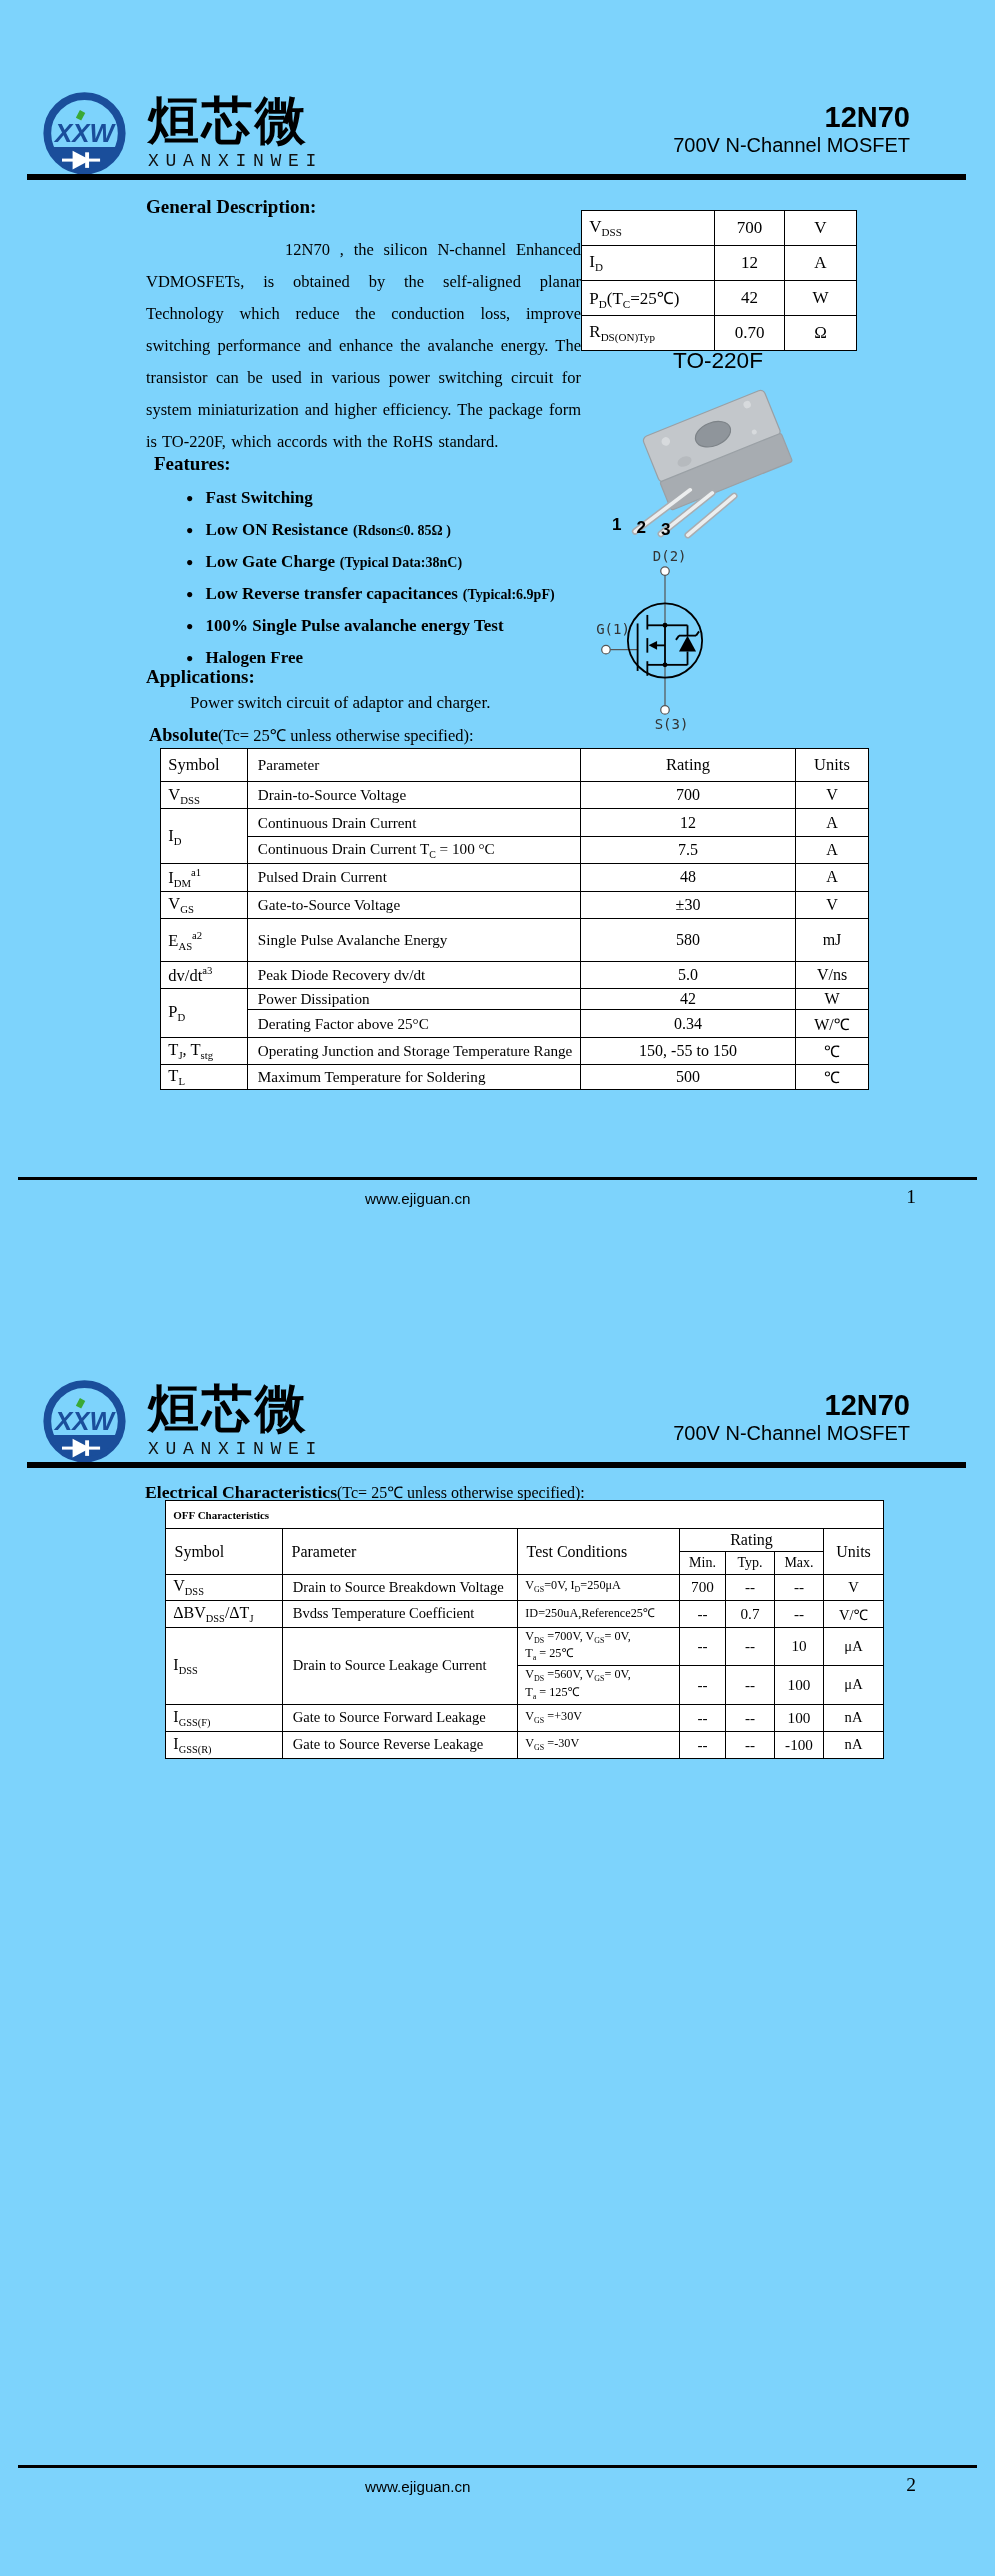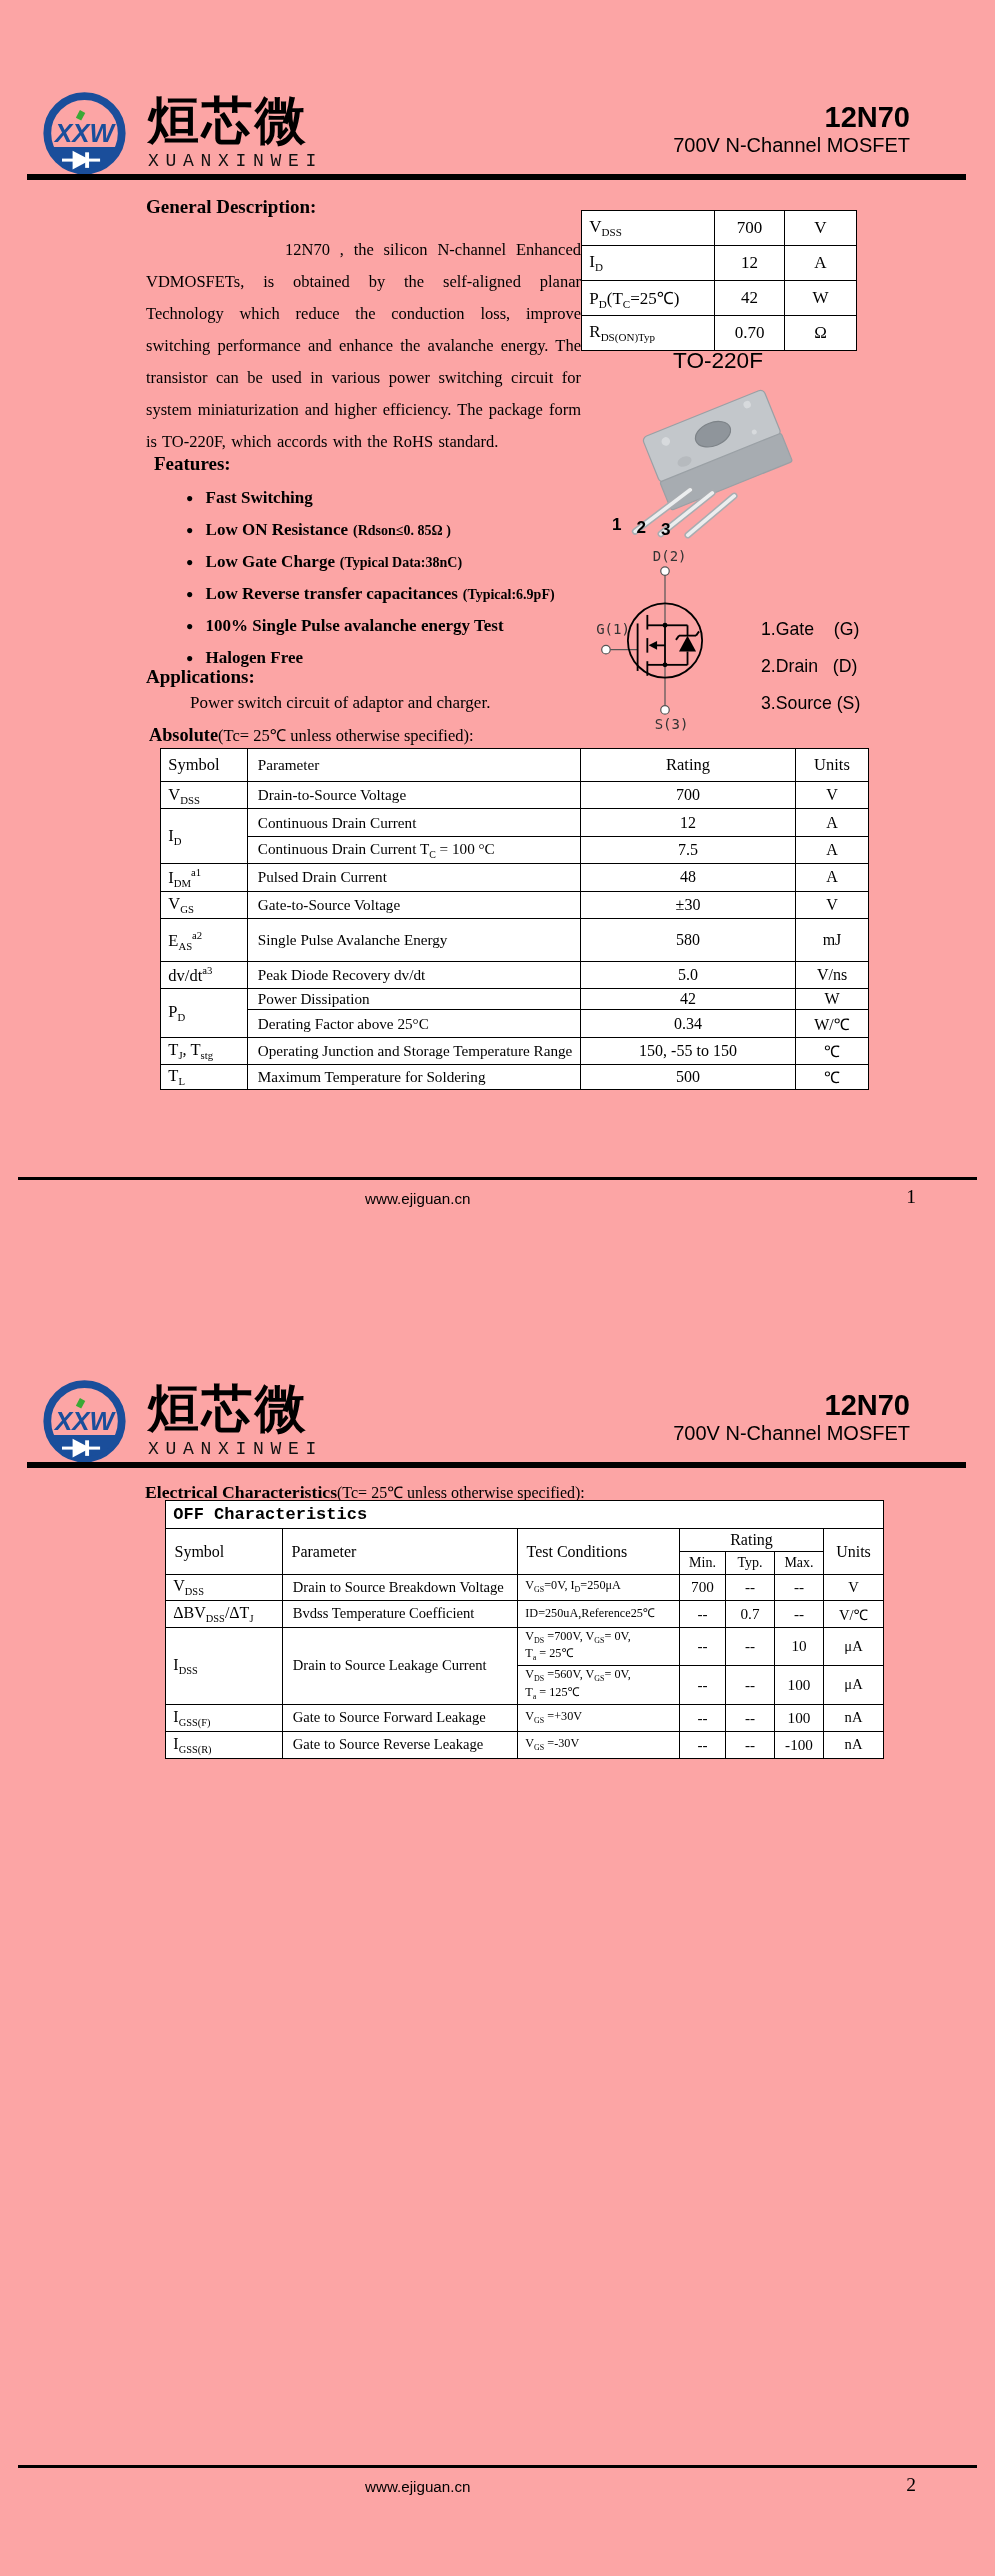--- a/index.html
+++ b/index.html
@@ -1,17 +1,17 @@
 <!DOCTYPE html>
 <html style="font-size:9.8px"><head>
 <meta charset="utf-8">
 <style>
   html,body{margin:0;padding:0;background:#ffffff;}
   body{width:995px;height:2576px;position:relative;font-family:"Liberation Serif",serif;color:#000;}
-  .page{position:absolute;left:0;width:995px;height:1288px;background:#fca5a5;overflow:hidden;}
+  .page{position:absolute;left:0;width:995px;height:1288px;background:#7dd3fc;overflow:hidden;}
   #page1{top:0;} #page2{top:1288px;}
 
   
   .hdr-logo{position:absolute;left:38px;top:90px;display:flex;align-items:flex-start;}
   .logo-mark{width:93px;height:90px;}
   .logo-textcol{margin-left:17px;margin-top:1.2px;}
   .logo-cn{font-family:"DejaVu Sans",sans-serif;font-weight:bold;font-size:51px;line-height:59px;letter-spacing:2.4px;color:#000;}
   .logo-en{font-family:Liberation Mono, monospace;font-size:18px;letter-spacing:6.7px;color:#111;margin-top:1.2px;}
   .hdr-right{position:absolute;right:85px;top:101px;text-align:right;font-family:"Liberation Sans",sans-serif;}
   .hdr-part{font-size:29px;font-weight:bold;line-height:32px;}
@@ -51,21 +51,21 @@
   .abs{position:absolute;left:160px;top:748px;width:707px;border:1.8px solid #000;}
   .abs td{font-size:16px;}
   .abs .hc{font-size:16.5px;}
   .abs .sym{padding-left:7.3px;font-size:16.5px;}
   .abs .par{padding-left:9.8px;font-size:15.2px;}
   .abs .val{text-align:center;}
   .abs .unt{text-align:center;}
 
   
   .ec{position:absolute;left:165px;width:718px;border:1.8px solid #000;}
-  .ec td.ttl{font-weight:bold;font-size:17px;padding-left:7.3px;font-family:Liberation Mono, monospace;}
+  .ec td.ttl{font-weight:bold;font-size:11px;padding-left:7.3px;}
   .ec td.h{font-size:16px;}
   .ec td.hl{padding-left:8.5px;font-size:16px;}
   .ec td.hm{text-align:center;font-size:14px;}
   .ec td.sym{padding-left:7.3px;font-size:16px;}
   .ec td.par{padding-left:9.8px;font-size:14.6px;}
   .ec td.tst{padding-left:7.3px;font-size:12.2px;line-height:1.3;}
   .ec td.val{text-align:center;font-size:15.2px;}
   .ec td.unt{text-align:center;font-size:14.6px;}
   #off{top:1500px;}
 
@@ -200,25 +200,20 @@
       <line x1="138" y1="142" x2="166" y2="142"></line>
       <line x1="138" y1="142" x2="133" y2="149"></line>
       <line x1="166" y1="142" x2="171" y2="135"></line>
     </g>
     <polygon points="88,158 102,151 102,165" fill="#000"></polygon>
     <polygon points="138,168 166,168 152,142" fill="#000"></polygon>
     <circle cx="115" cy="125" r="4" fill="#000"></circle>
     <circle cx="115" cy="190" r="4" fill="#000"></circle>
   </svg>
 
-  <div class="pin-list">
-    <div>1.Gate    (G)</div>
-    <div>2.Drain   (D)</div>
-    <div>3.Source (S)</div>
-  </div>
 
   <div class="feat-h">Features:</div>
   <div class="feat-list">
     <div class="feat-item">
         <span class="feat-dot">●</span>
         <span class="feat-main">Fast Switching</span>
         <span class="feat-note"></span>
       </div>
     <div class="feat-item">
         <span class="feat-dot">●</span>

